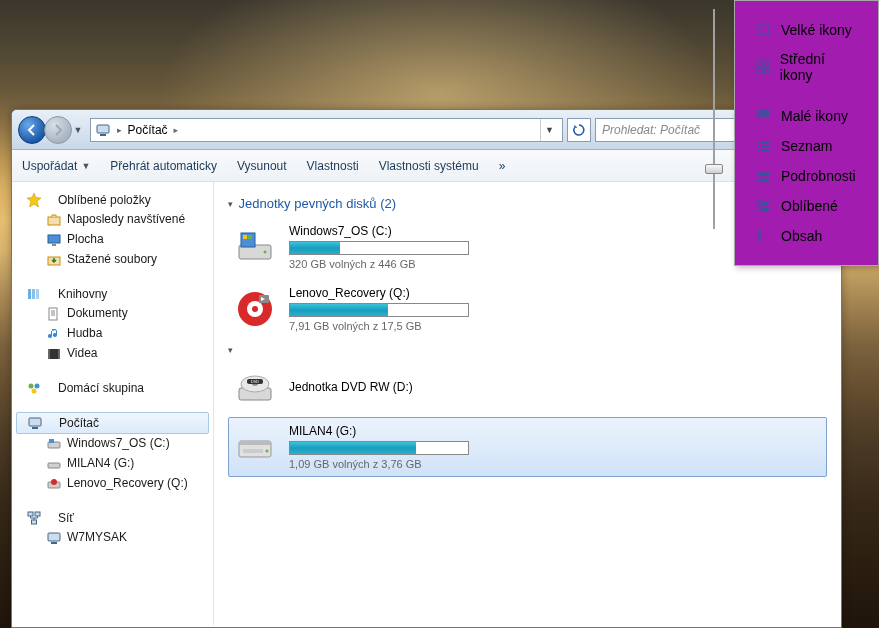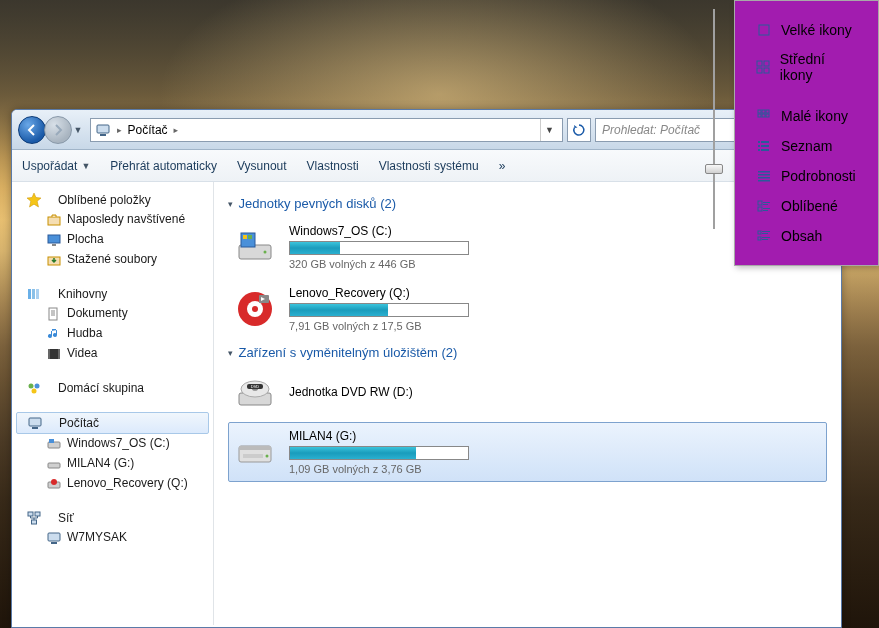--- a/index.html
+++ b/index.html
@@ -324,21 +324,20 @@
           <div class="drive-name">Lenovo_Recovery (Q:)</div>
           <div class="drive-bar">
               <div class="fill" style="width:55%"></div>
             </div>
           <div class="drive-free">7,91 GB volných z 17,5 GB</div>
         </div>
       </div>
 
       <div class="grp-head">
         <span class="tri">▾</span>
-        <span>Zařízení s vyměnitelným úložištěm (2)</span>
       </div>
 
       <div class="drive-row">
         <div class="drive-ico">
           <svg width="44" height="40" viewBox="0 0 44 40">
               <rect x="6" y="20" width="32" height="12" rx="2" fill="#d8d8d8" stroke="#888"></rect>
               <ellipse cx="22" cy="16" rx="14" ry="8" fill="#e8e8e8" stroke="#aaa"></ellipse>
               <ellipse cx="22" cy="16" rx="3" ry="1.8" fill="#888"></ellipse>
               <rect x="14" y="11" width="16" height="5" rx="2" fill="#333"></rect>
               <text x="22" y="15" font-size="4" fill="#fff" text-anchor="middle" font-family="sans-serif">DVD</text>

